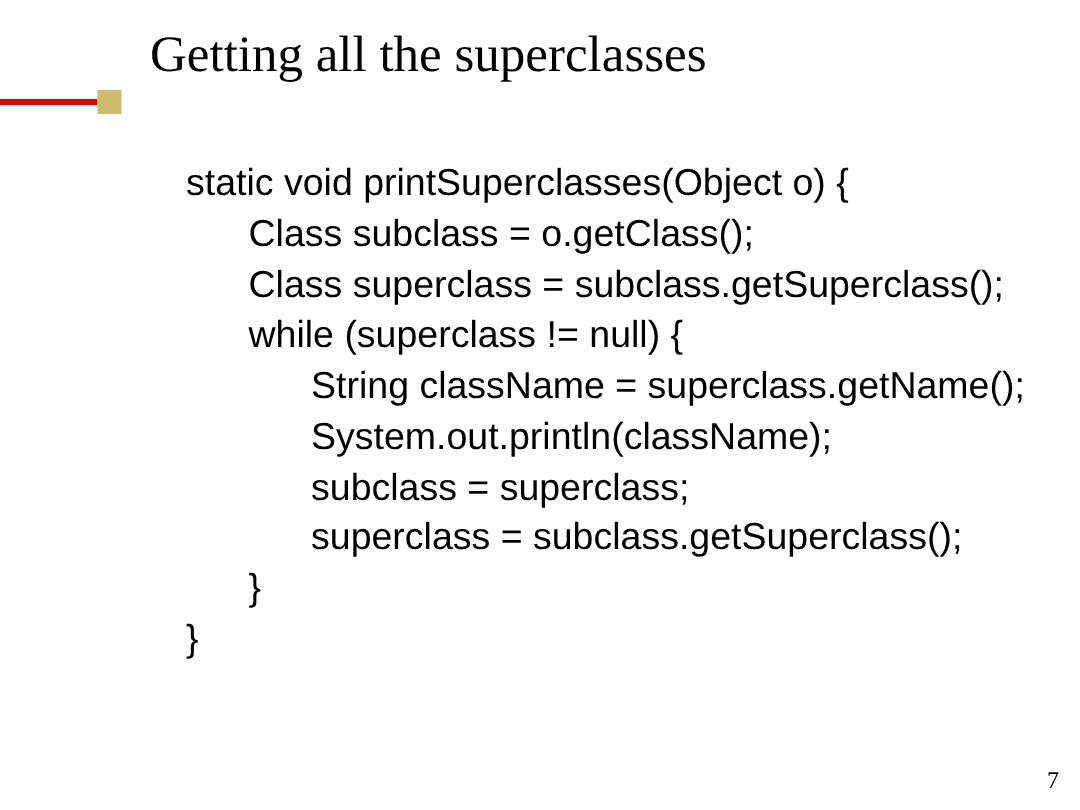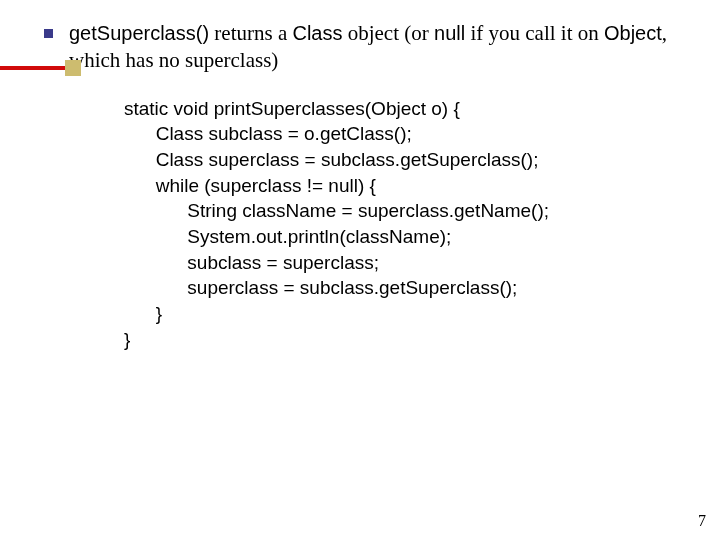--- a/index.html
+++ b/index.html
@@ -62,50 +62,47 @@
   }
   .bullet .text {
     flex: 1 1 auto;
   }
   .mono {
     font-family: "Comic Sans MS", "Comic Sans", cursive, sans-serif;
     font-size: 20px;
   }
   .code-block {
     font-family: "Comic Sans MS", "Comic Sans", cursive, sans-serif;
-    font-size: 19px;
+    font-size: 25px;
     line-height: 1.35;
     white-space: pre;
     margin-left: 80px;
-    margin-top: 4px;
+    margin-top: 20px;
   }
   .pagenum {
     position: absolute;
     right: 14px;
     bottom: 10px;
     font-size: 16px;
     font-family: "Times New Roman", Times, serif;
   }
 </style>
 </head>
 <body>
 <div class="slide">
 
   <div class="accent-line"></div>
   <div class="accent-box"></div>
 
+  <div class="title-area">
+    <div class="title">Getting all the superclasses</div>
+  </div>
 
   <div class="body">
 
-    <div class="bullet">
-      <div class="marker"></div>
-      <div class="text">
-        <span class="mono">getSuperclass()</span><span> returns a </span><span class="mono">Class</span><span> object (or </span><span class="mono">null</span><span> if you call it on </span><span class="mono">Object</span><span>, which has no superclass)</span>
-      </div>
-    </div>
 
 
     <div class="code-block">static void printSuperclasses(Object o) {
       Class subclass = o.getClass();
       Class superclass = subclass.getSuperclass();
       while (superclass != null) {
             String className = superclass.getName();
             System.out.println(className);
             subclass = superclass;
             superclass = subclass.getSuperclass();

